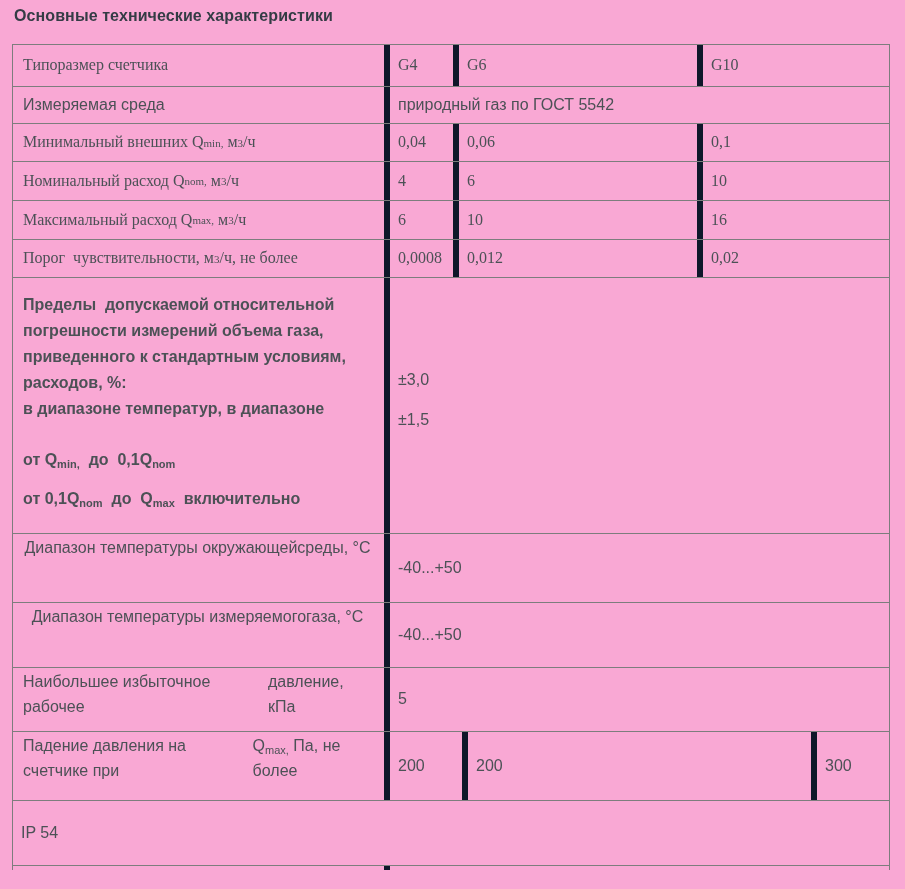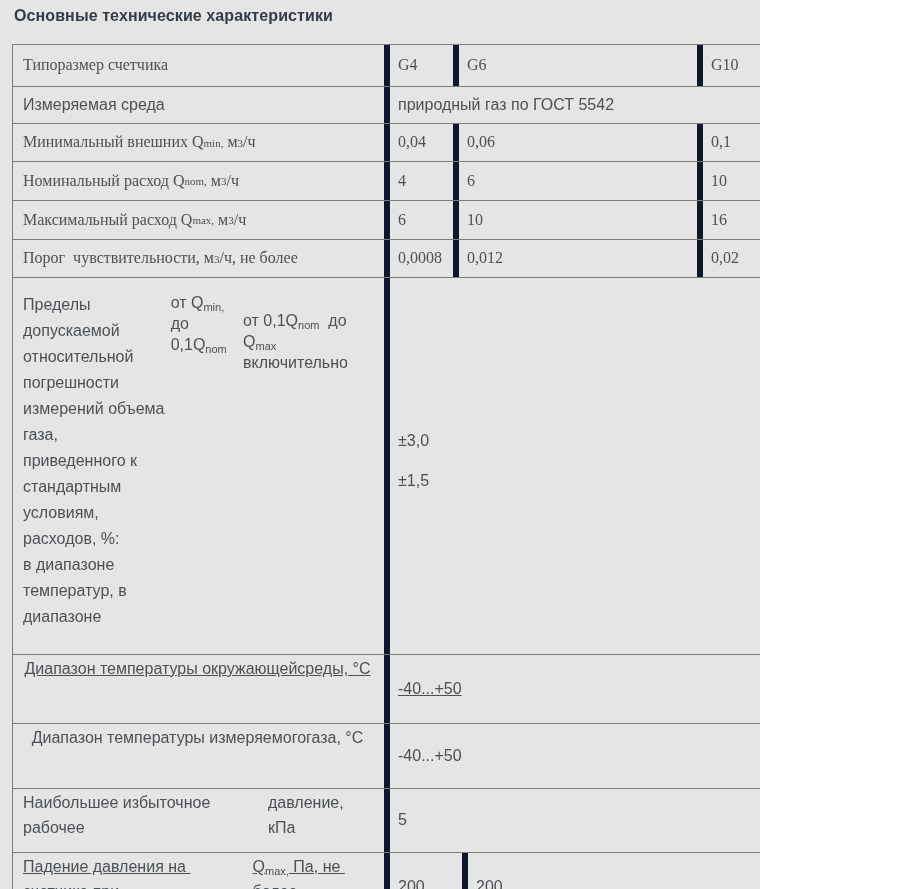--- a/index.html
+++ b/index.html
@@ -1,21 +1,21 @@
 <!DOCTYPE html>
 <html><head>
 <meta charset="utf-8">
 <style>
   * { box-sizing: border-box; }
   html, body { margin: 0; padding: 0; background: #ffffff; }
   .page {
     position: relative;
-    width: 760px;
+    width: 905px;
     height: 889px;
-    background: #e5e5e5;
+    background: #f9a8d4;
     overflow: hidden;
     font-family: "Liberation Sans", sans-serif;
     color: #4c5156;
   }
   .title {
     position: absolute;
     top: 7px;
     left: 14px;
     font-size: 16px;
     font-weight: bold;
@@ -32,46 +32,47 @@
   }
   .row {
     display: grid;
     border-bottom: 1px solid #7d7d7d;
   }
   .row.noborder { border-bottom: none; }
   .cols-std  { grid-template-columns: 371px 69px 244px 1fr; font-family: Liberation Serif, serif; }
   .cols-span { grid-template-columns: 371px 1fr; }
   .cols-drop { grid-template-columns: 371px 78px 349px 1fr; }
   .h42 { min-height: 42px; } .h37 { min-height: 37px; } .h38 { min-height: 38px; }
-  .h39 { min-height: 39px; } .h256 { min-height: 256px; } .h69 { min-height: 69px; text-decoration: underline; }
+  .h39 { min-height: 39px; } .h256 { min-height: 256px; } .h69 { min-height: 69px; }
   .h65 { min-height: 65px; } .h64 { min-height: 64px; } .h4 { min-height: 4px; }
   .cell {
     display: flex;
     align-items: center;
     padding: 2px 8px;
     font-size: 16px;
     line-height: 1.55;
     white-space: pre-wrap;
   }
   .cell + .cell { border-left: 6px solid #0f172a; }
   .cell.label { padding-left: 10px; padding-right: 12px; }
   .cell.multi {
     align-items: flex-start;
     justify-content: center;
   }
   .cell sub { font-size: 11px; line-height: 0; vertical-align: -3px; }
   .cell sup { font-size: 11px; line-height: 0; vertical-align: 6px; }
   .tline { display: block; }
   
   .limits-label {
-    flex-direction: row;
+    flex-direction: column;
     align-items: flex-start;
     justify-content: center;
     padding-top: 14px;
     padding-bottom: 24px;
+    font-weight: bold;
   }
   .limits-label .para { line-height: 26px; }
   .spacer { flex: 1 1 auto; }
   .range { line-height: 21px; }
   .range + .range { margin-top: 18px; }
   .limits-values {
     flex-direction: column;
     align-items: flex-start;
     justify-content: flex-end;
     padding-bottom: 14px;

